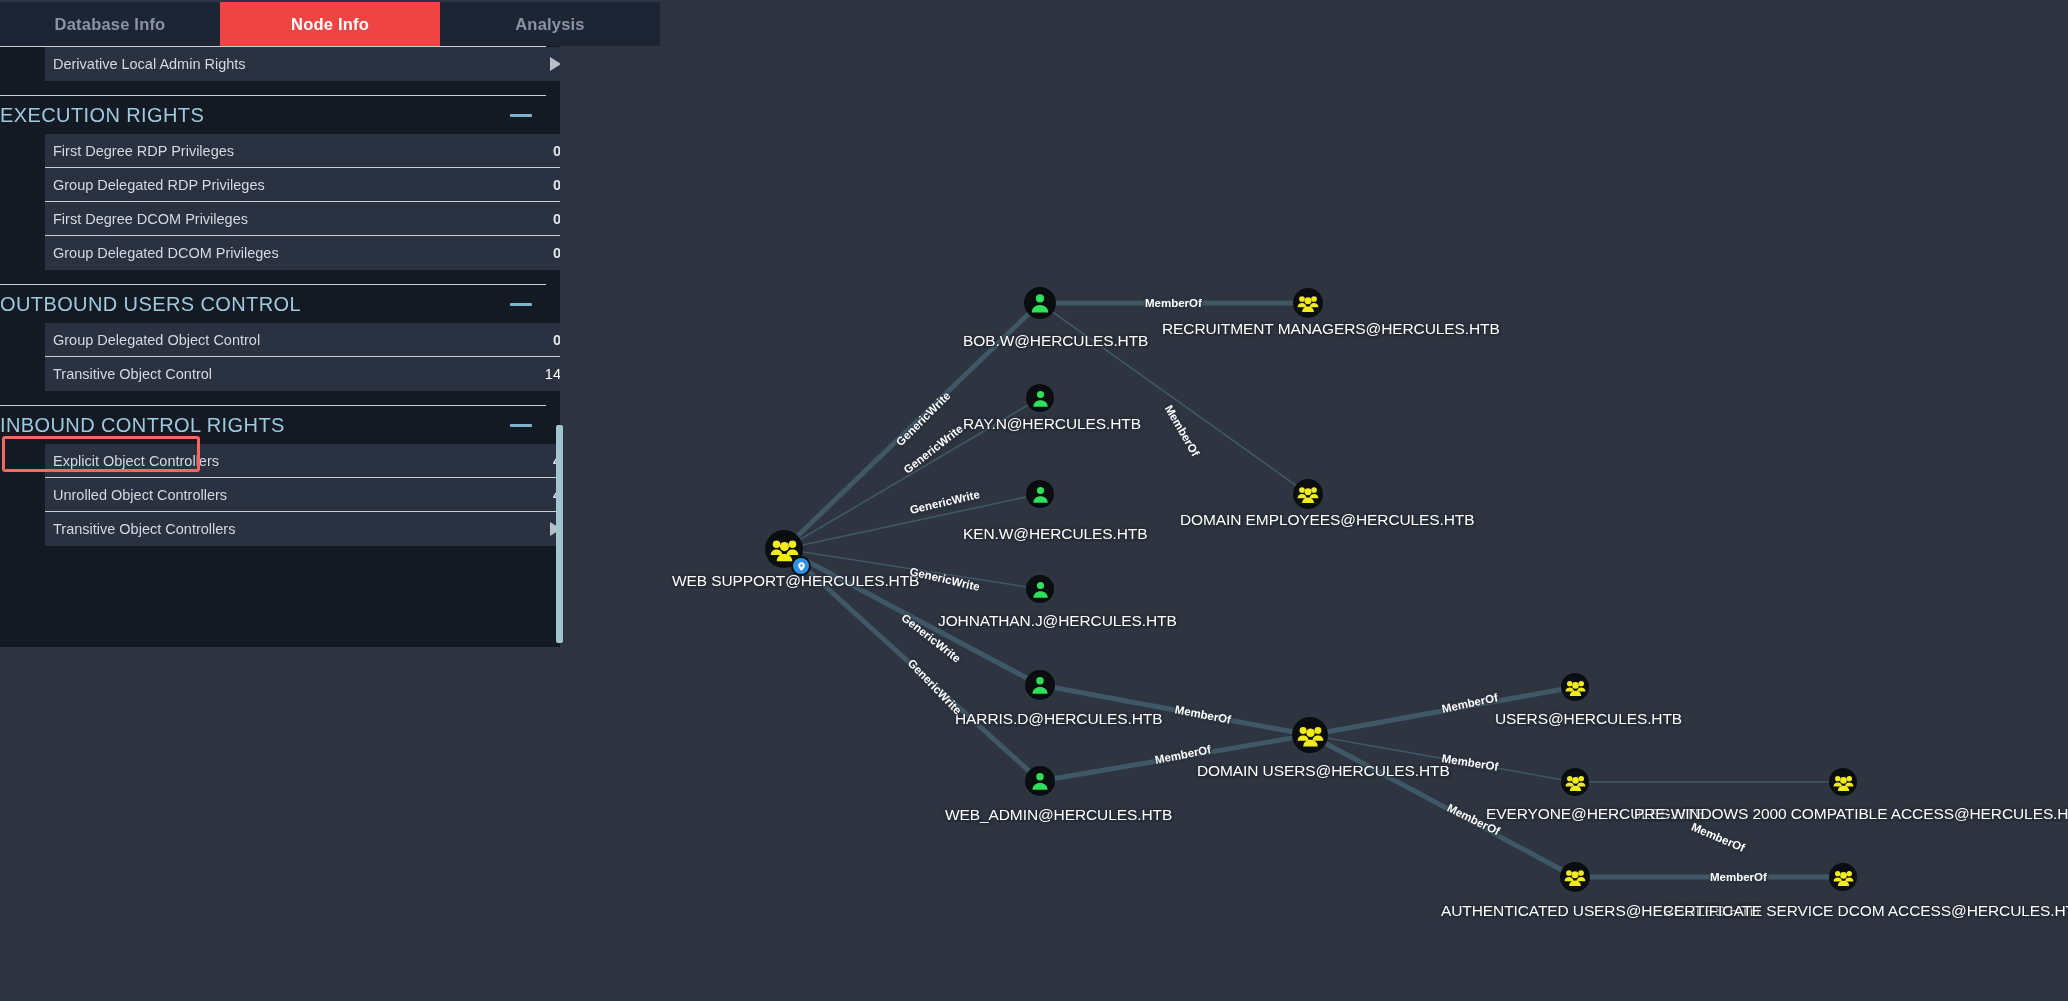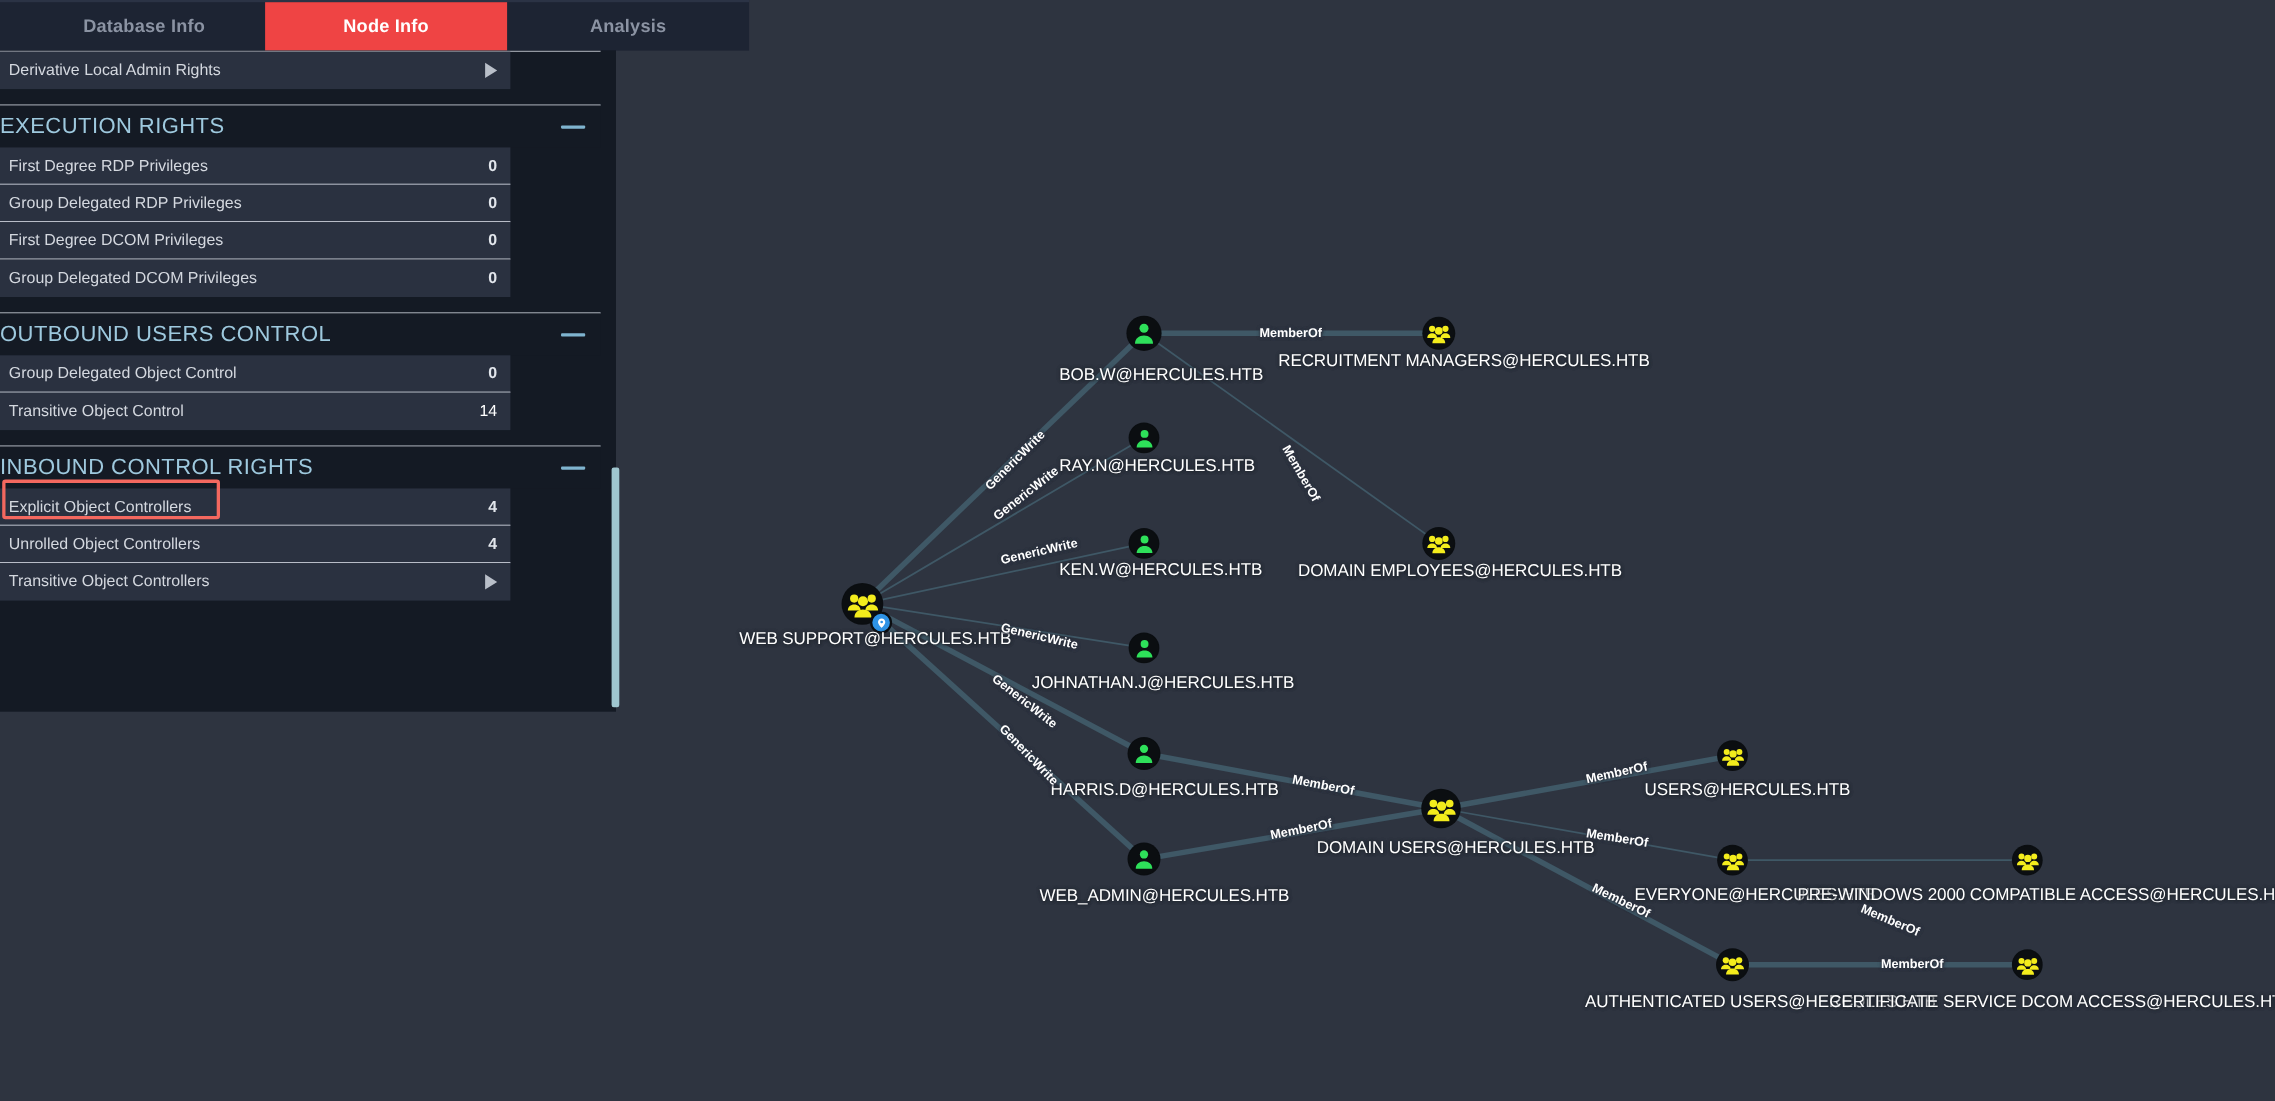--- a/index.html
+++ b/index.html
@@ -42,41 +42,41 @@
   
   #side-panel{
     position:absolute;left:0;top:0;width:560px;height:645px;
     background:#141a24;
     z-index:5;
   }
   #tabbar{
     display:flex;height:44px;width:660px;
     background:#1d2433;
     border-top:2px solid #2b3345;
-    padding-left:21px;
   }
   .tab{
     flex:1;display:flex;align-items:center;justify-content:center;
     font-size:16.5px;font-weight:bold;color:#8b93a3;
     cursor:pointer;user-select:none;letter-spacing:0.2px;
   }
   .tab.active{background:#ef4444;color:#ffffff;}
 
   #panel-scroll{
     position:relative;width:560px;height:601px;overflow:hidden;
     background:#141a24;
   }
   .toprule{height:1px;background:#c8cdd6;margin:0 2px 0 0;width:546px;}
 
   .row{
     display:flex;align-items:center;justify-content:space-between;
     height:34px;background:#2a3140;padding:0 12px 0 8px;
-    width:464px;color:#d4d8df;font-size:14.5px;
+    width:528px;color:#d4d8df;font-size:14.5px;
     border-bottom:1px solid #c8cdd6;
     box-sizing:border-box;
+    margin-left:45px;
   }
   .row:last-child{border-bottom:none;}
   .row .val{font-size:14.5px;font-weight:bold;color:#e2e6ec;}
   .row .val.link{color:#ffffff;font-weight:normal;}
   .row .arrow{
     width:0;height:0;border-left:11px solid #b9bfc9;
     border-top:7px solid transparent;border-bottom:7px solid transparent;
   }
   .rowgroup{width:546px;margin:0;}
 
@@ -157,21 +157,21 @@
         </div>
         <div class="nlabel" style="left: 963px; top: 415px;">RAY.N@HERCULES.HTB</div>
       </div>
       <div class="gnode">
         <div class="disc" style="left: 1027px; top: 481px; width: 26px; height: 26px;">
           <svg width="21" height="21" viewBox="0 0 24 24">
             <circle cx="12" cy="7.4" r="4.1" fill="#2ee05a"></circle>
             <path d="M3.8 21.5c0-4.6 3.7-7.4 8.2-7.4s8.2 2.8 8.2 7.4z" fill="#2ee05a"></path>
           </svg>
         </div>
-        <div class="nlabel" style="left: 963px; top: 510px;">KEN.W@HERCULES.HTB</div>
+        <div class="nlabel" style="left: 963px; top: 525px;">KEN.W@HERCULES.HTB</div>
       </div>
       <div class="gnode">
         <div class="disc" style="left: 1294px; top: 480px; width: 28px; height: 28px;">
           <svg width="22" height="22" viewBox="0 0 24 24">
             <circle cx="5.4" cy="7.6" r="3.1" fill="#f3ec1c"></circle>
             <circle cx="18.6" cy="7.6" r="3.1" fill="#f3ec1c"></circle>
             <path d="M0.6 16.6c0-3 2.2-4.6 4.8-4.6s4.8 1.6 4.8 4.6z" fill="#f3ec1c"></path>
             <path d="M13.8 16.6c0-3 2.2-4.6 4.8-4.6s4.8 1.6 4.8 4.6z" fill="#f3ec1c"></path>
             <circle cx="12" cy="9.6" r="3.8" fill="#f3ec1c"></circle>
             <path d="M5.6 21.8c0-3.9 2.9-6 6.4-6s6.4 2.1 6.4 6z" fill="#f3ec1c"></path>

